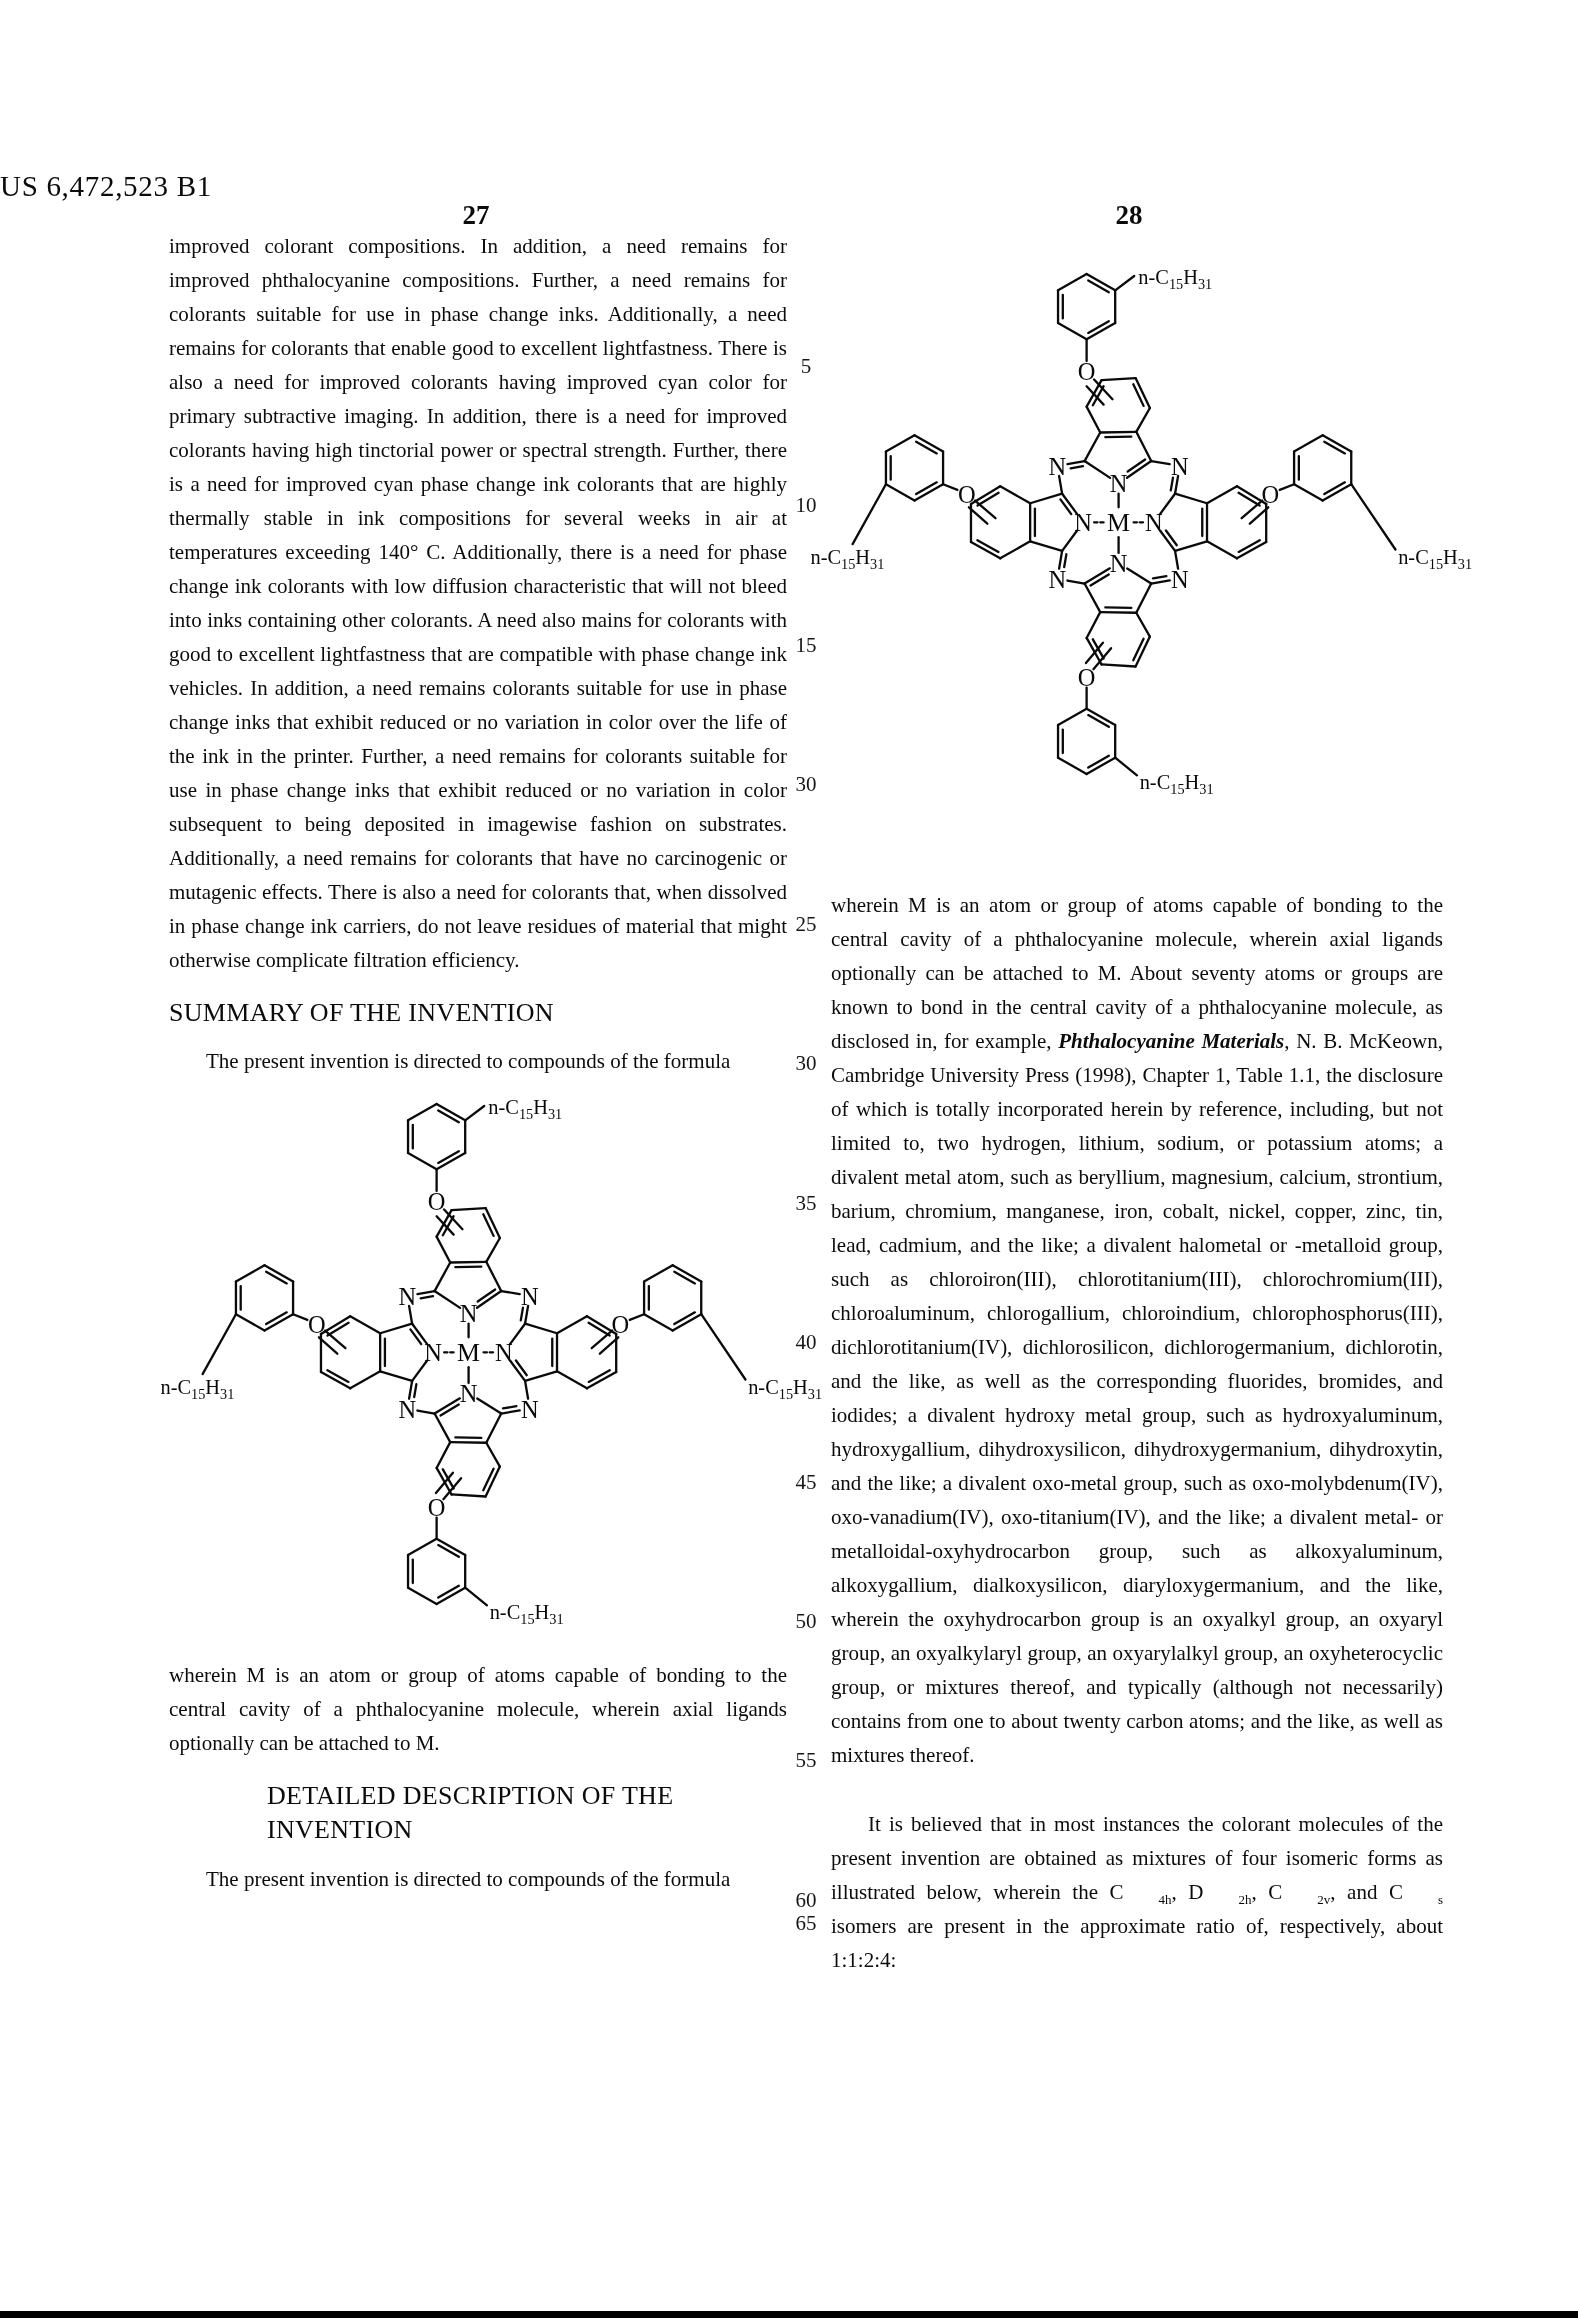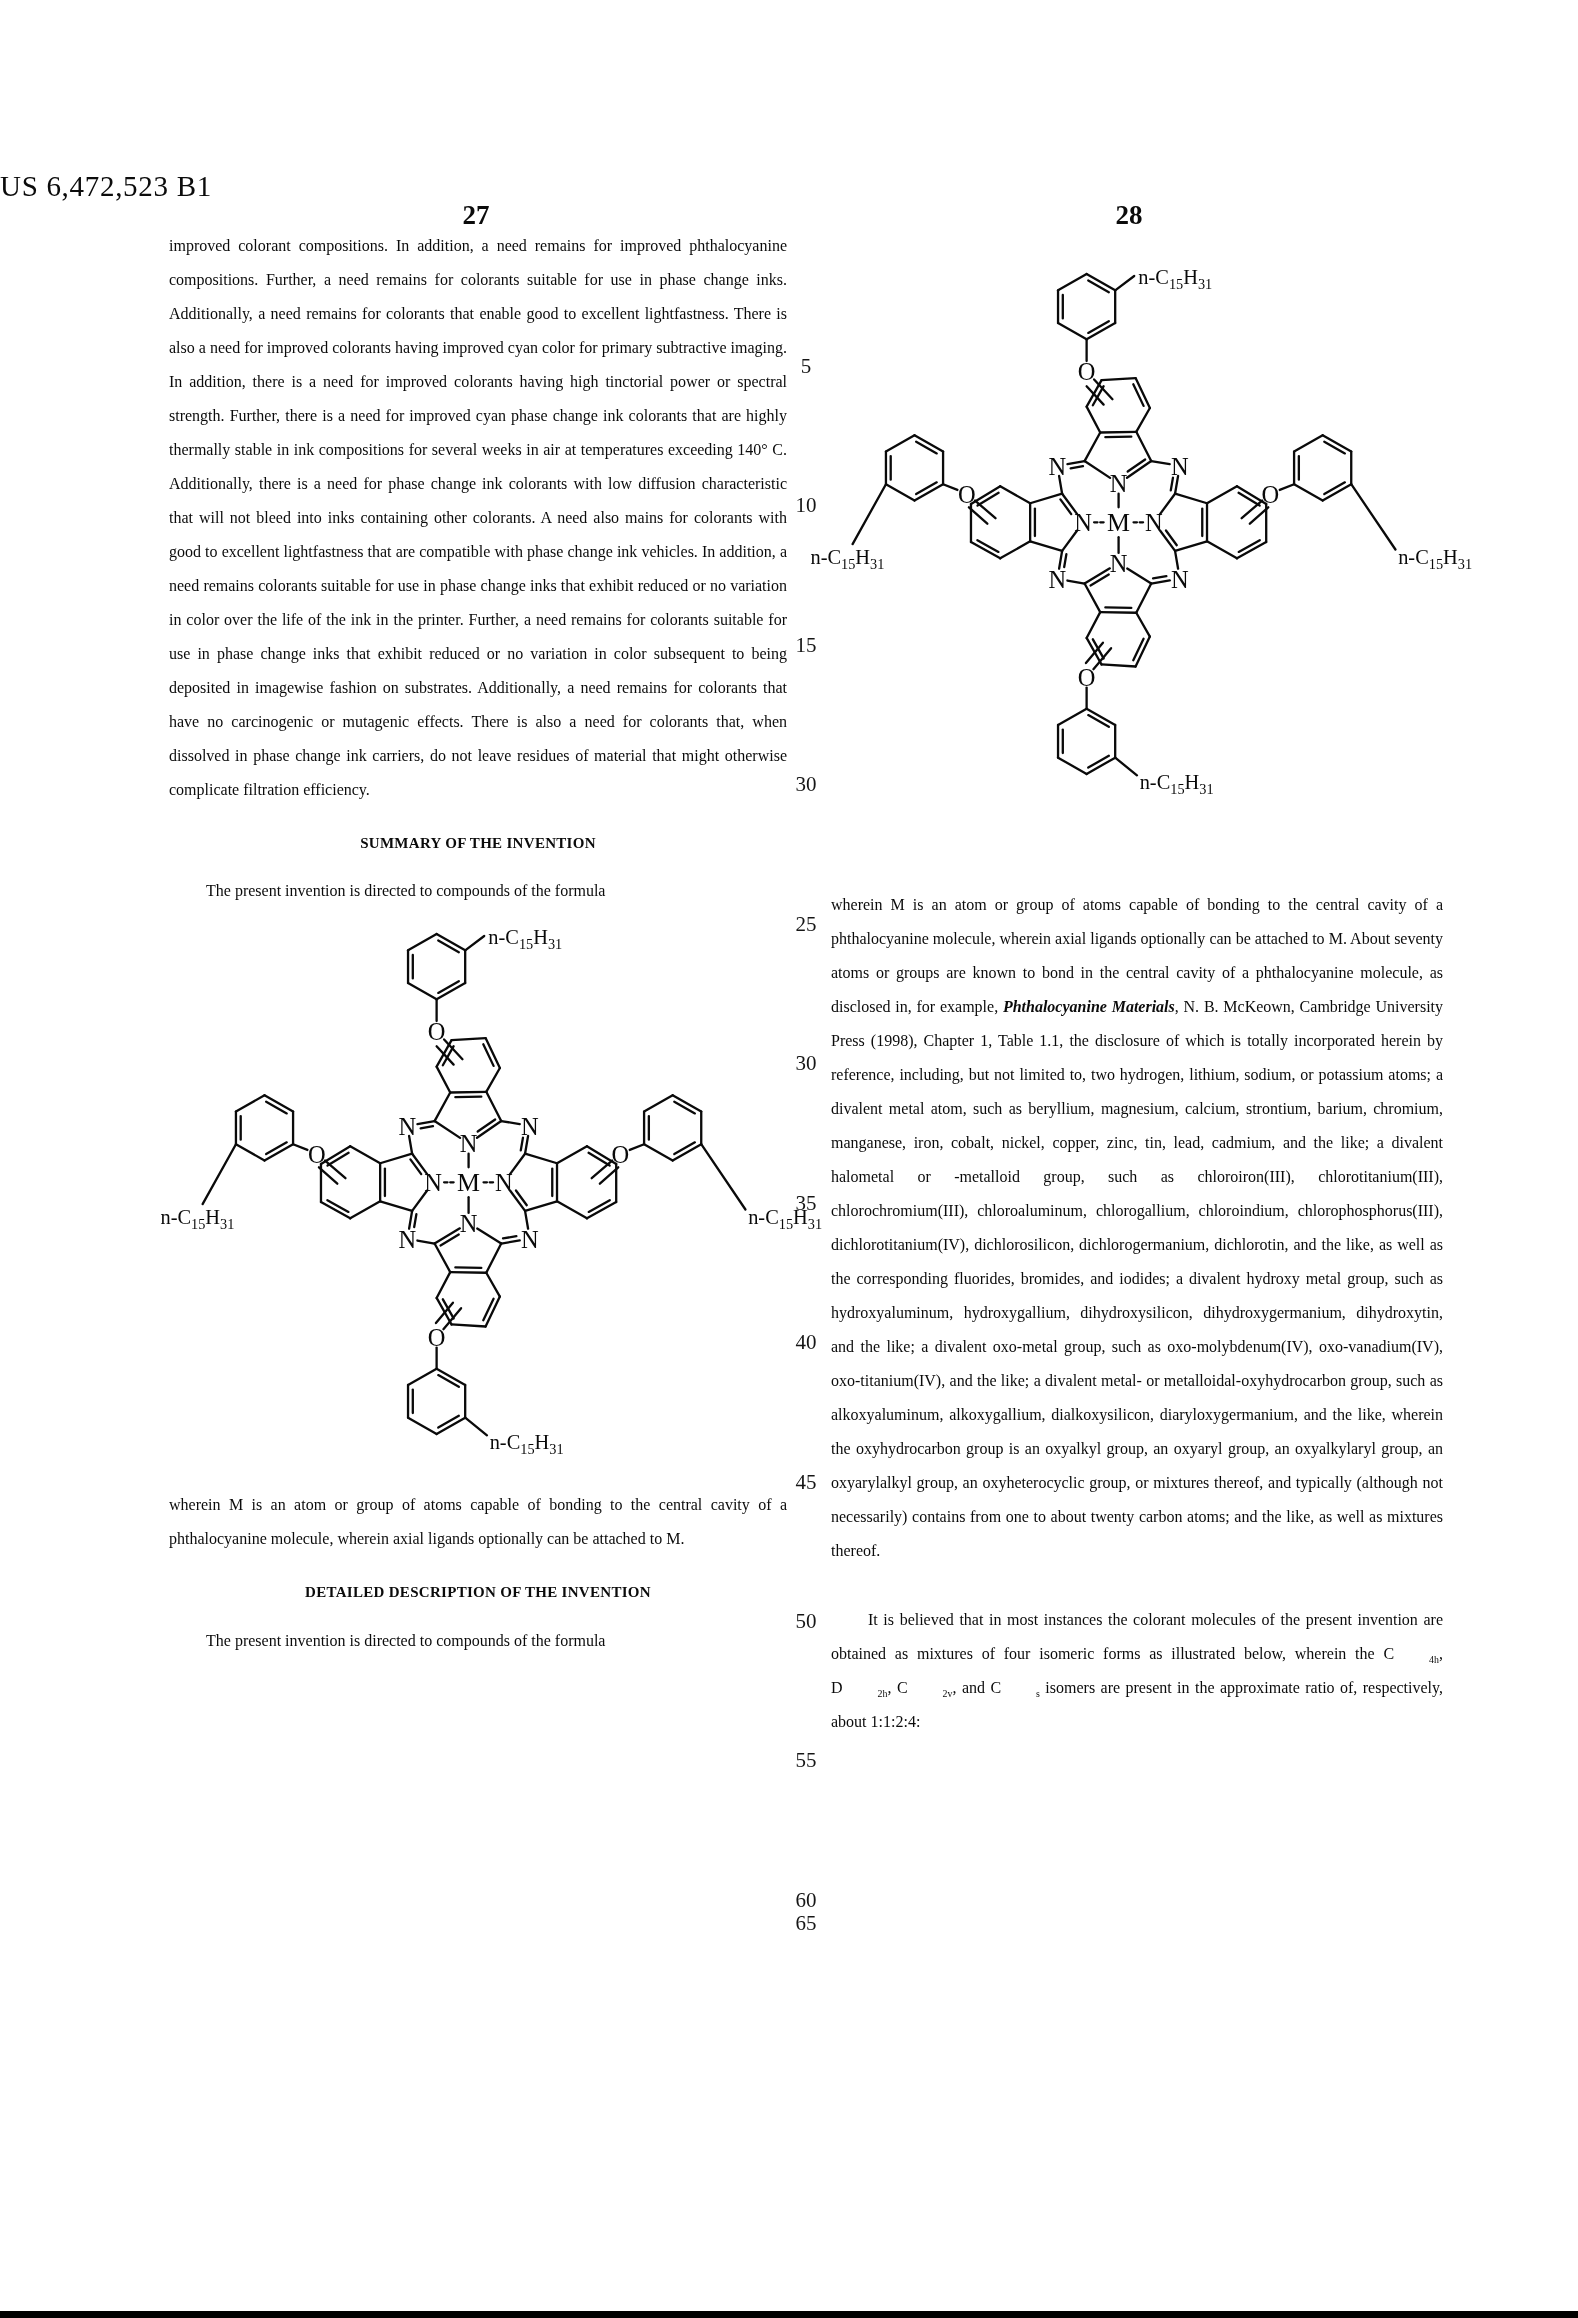--- a/index.html
+++ b/index.html
@@ -1,22 +1,22 @@
 <!DOCTYPE html>
 <html style="font-size:11px"><head>
 <meta charset="utf-8">
 <style>
   html,body{margin:0;padding:0;}
   body{
     width:1578px;height:2319px;position:relative;background:#ffffff;
     font-family:"Liberation Serif",serif;color:#0b0b0b;overflow:hidden;
   }
-  .para{font-size:16px;line-height:34px;text-align:justify;text-justify:inter-word;}
+  .para{font-size:21px;line-height:34px;text-align:justify;text-justify:inter-word;}
   .indent{text-indent:37px;}
-  .heading{font-size:15px;line-height:34px;text-align:center;letter-spacing:0.3px;font-weight:bold;}
+  .heading{font-size:26px;line-height:34px;letter-spacing:0.3px;}
   .colnum{position:absolute;font-size:27px;font-weight:bold;transform:translateX(-50%);}
   .patent-no{position:absolute;left:0;top:170px;width:100%;text-align:left;font-size:29px;letter-spacing:0.7px;}
   .linenum{position:absolute;left:780px;width:52px;text-align:center;font-size:21px;color:#161616;}
   .col{position:absolute;}
   .structwrap{position:relative;height:551px;}
   .structwrap svg{position:absolute;top:0;}
   sub{font-size:0.62em;line-height:0;margin-left:35px;}
   i{font-style:italic;font-weight:bold;}
   .botbar{position:absolute;left:0;bottom:0;width:100%;height:8.2px;background:#000;}
 </style>

